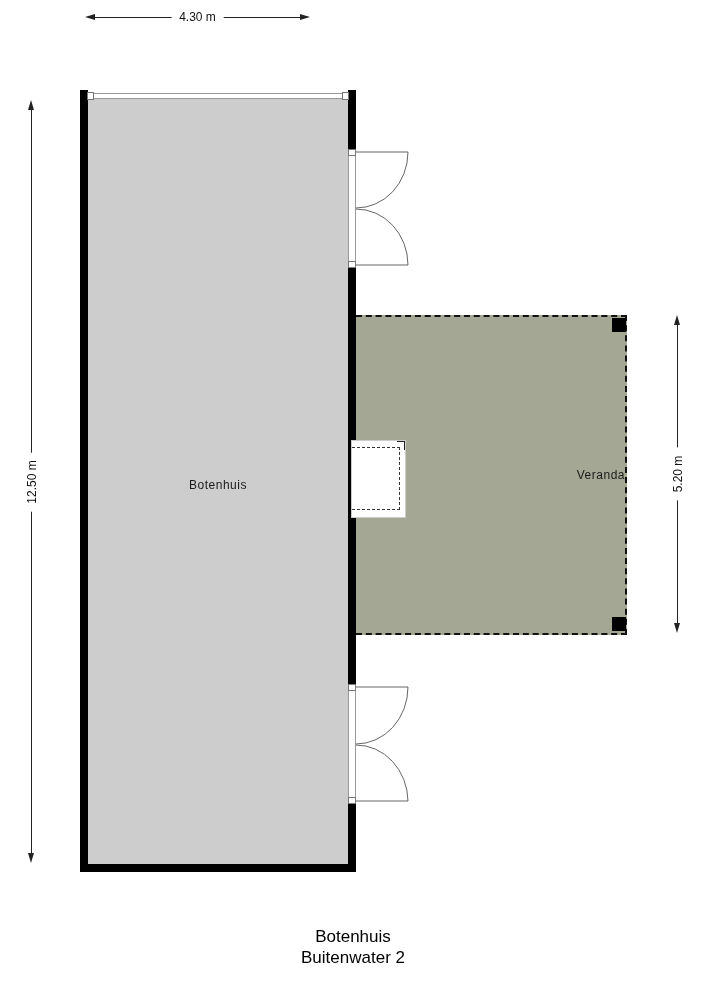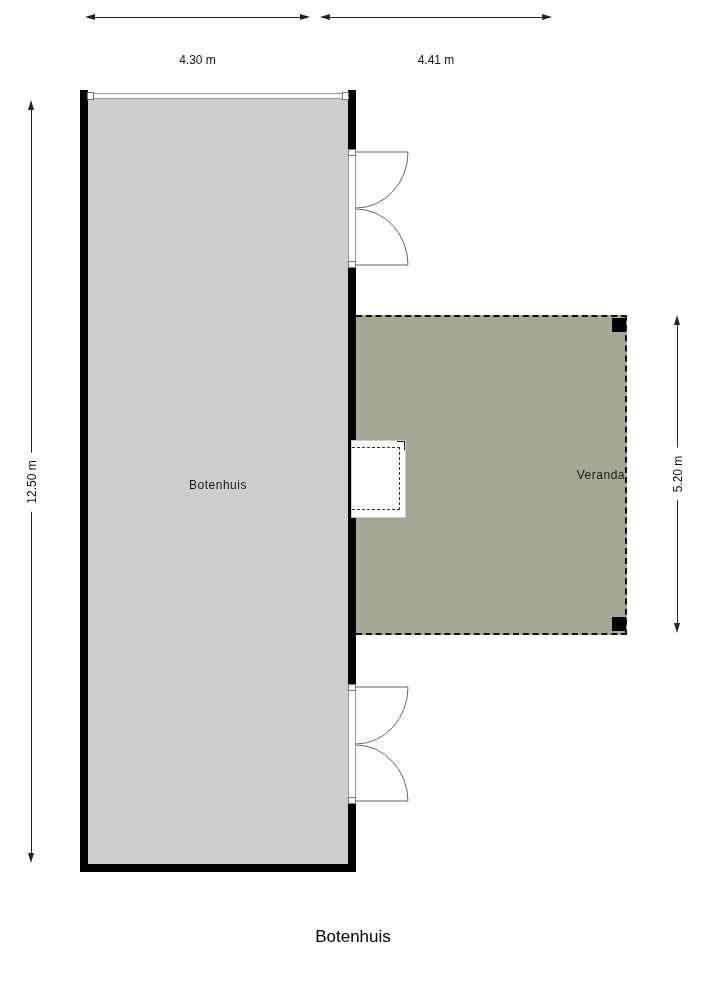--- a/index.html
+++ b/index.html
@@ -61,21 +61,21 @@
   .dim-h { height: 13px; z-index: 2; }
   .dim-h .line { position: absolute; left: 8px; right: 8px; top: 6px; height: 1px; background: #222; }
   .arrow { position: absolute; width: 0; height: 0; }
   .dim-h .arrow-left  { left: 0; top: 3px; border-top: 3.5px solid transparent;
                         border-bottom: 3.5px solid transparent; border-right: 10px solid #222; }
   .dim-h .arrow-right { right: 0; top: 3px; border-top: 3.5px solid transparent;
                         border-bottom: 3.5px solid transparent; border-left: 10px solid #222; }
   .dim-h .dim-label { position: absolute; left: 50%; top: 50%;
                       transform: translate(-50%, -54%);
                       background: #fff; padding: 0 8px; font-size: 12px; color: #111;
-                      white-space: nowrap; margin-top: 43px; }
+                      white-space: nowrap; }
   .dim-v { width: 13px; z-index: 2; }
   .dim-v .line { position: absolute; top: 8px; bottom: 8px; left: 6px; width: 1px; background: #222; }
   .dim-v .arrow-up   { top: 0; left: 3px; border-left: 3.5px solid transparent;
                        border-right: 3.5px solid transparent; border-bottom: 10px solid #222; }
   .dim-v .arrow-down { bottom: 0; left: 3px; border-left: 3.5px solid transparent;
                        border-right: 3.5px solid transparent; border-top: 10px solid #222; }
   .dim-v .dim-label { position: absolute; left: 50%; top: 50%;
                       transform: translate(-50%, -50%) rotate(-90deg);
                       background: #fff; padding: 0 8px; font-size: 12px; color: #111;
                       white-space: nowrap; }
@@ -89,26 +89,20 @@
 
 <div id="canvas">
 
   <div class="abs dim-h" style="left:85px; top:11px; width:225px;">
     <div class="line"></div>
     <div class="arrow arrow-left"></div>
     <div class="arrow arrow-right"></div>
     <span class="dim-label">4.30 m</span>
   </div>
 
-  <div class="abs dim-h" style="left:320px; top:11px; width:232px;">
-    <div class="line"></div>
-    <div class="arrow arrow-left"></div>
-    <div class="arrow arrow-right"></div>
-    <span class="dim-label">4.41 m</span>
-  </div>
 
   <div class="abs dim-v" style="left:25px; top:100px; height:763px;">
     <div class="line"></div>
     <div class="arrow arrow-up"></div>
     <div class="arrow arrow-down"></div>
     <span class="dim-label">12.50 m</span>
   </div>
 
   <div class="abs dim-v" style="left:671px; top:315px; height:318px;">
     <div class="line"></div>
@@ -156,15 +150,16 @@
 
   <svg class="door-svg" style="top:685px;" width="58" height="118" viewBox="0 0 58 118">
     <line x1="0" y1="2" x2="52" y2="2" stroke="#666" stroke-width="1.2"></line>
     <path d="M 52 2 A 52 57 0 0 1 0 59" fill="none" stroke="#666" stroke-width="1"></path>
     <line x1="0" y1="116" x2="52" y2="116" stroke="#666" stroke-width="1.2"></line>
     <path d="M 52 116 A 52 57 0 0 0 0 60" fill="none" stroke="#666" stroke-width="1"></path>
   </svg>
 
   <div class="abs title-block">
     <div>Botenhuis</div>
+    <div>Buitenwater 2</div>
   </div>
 
 </div>
 
 </body></html>

